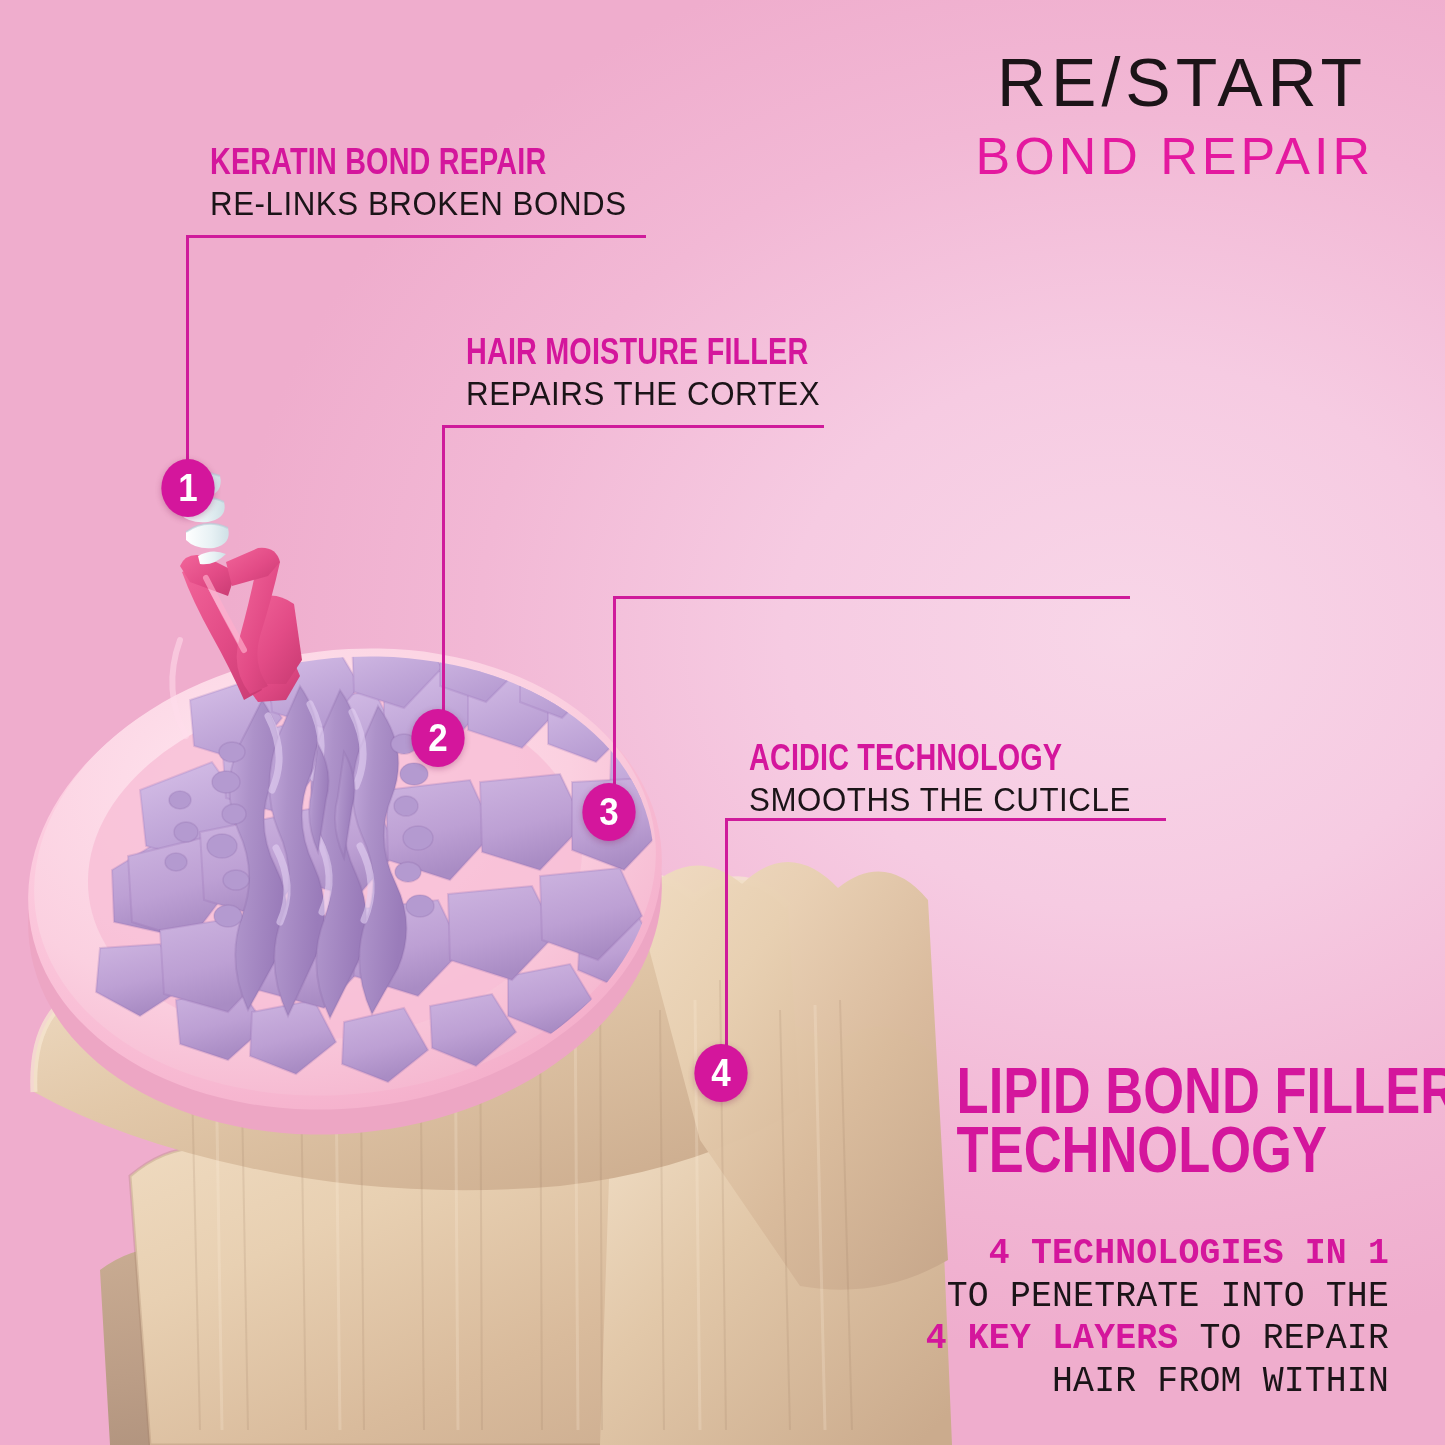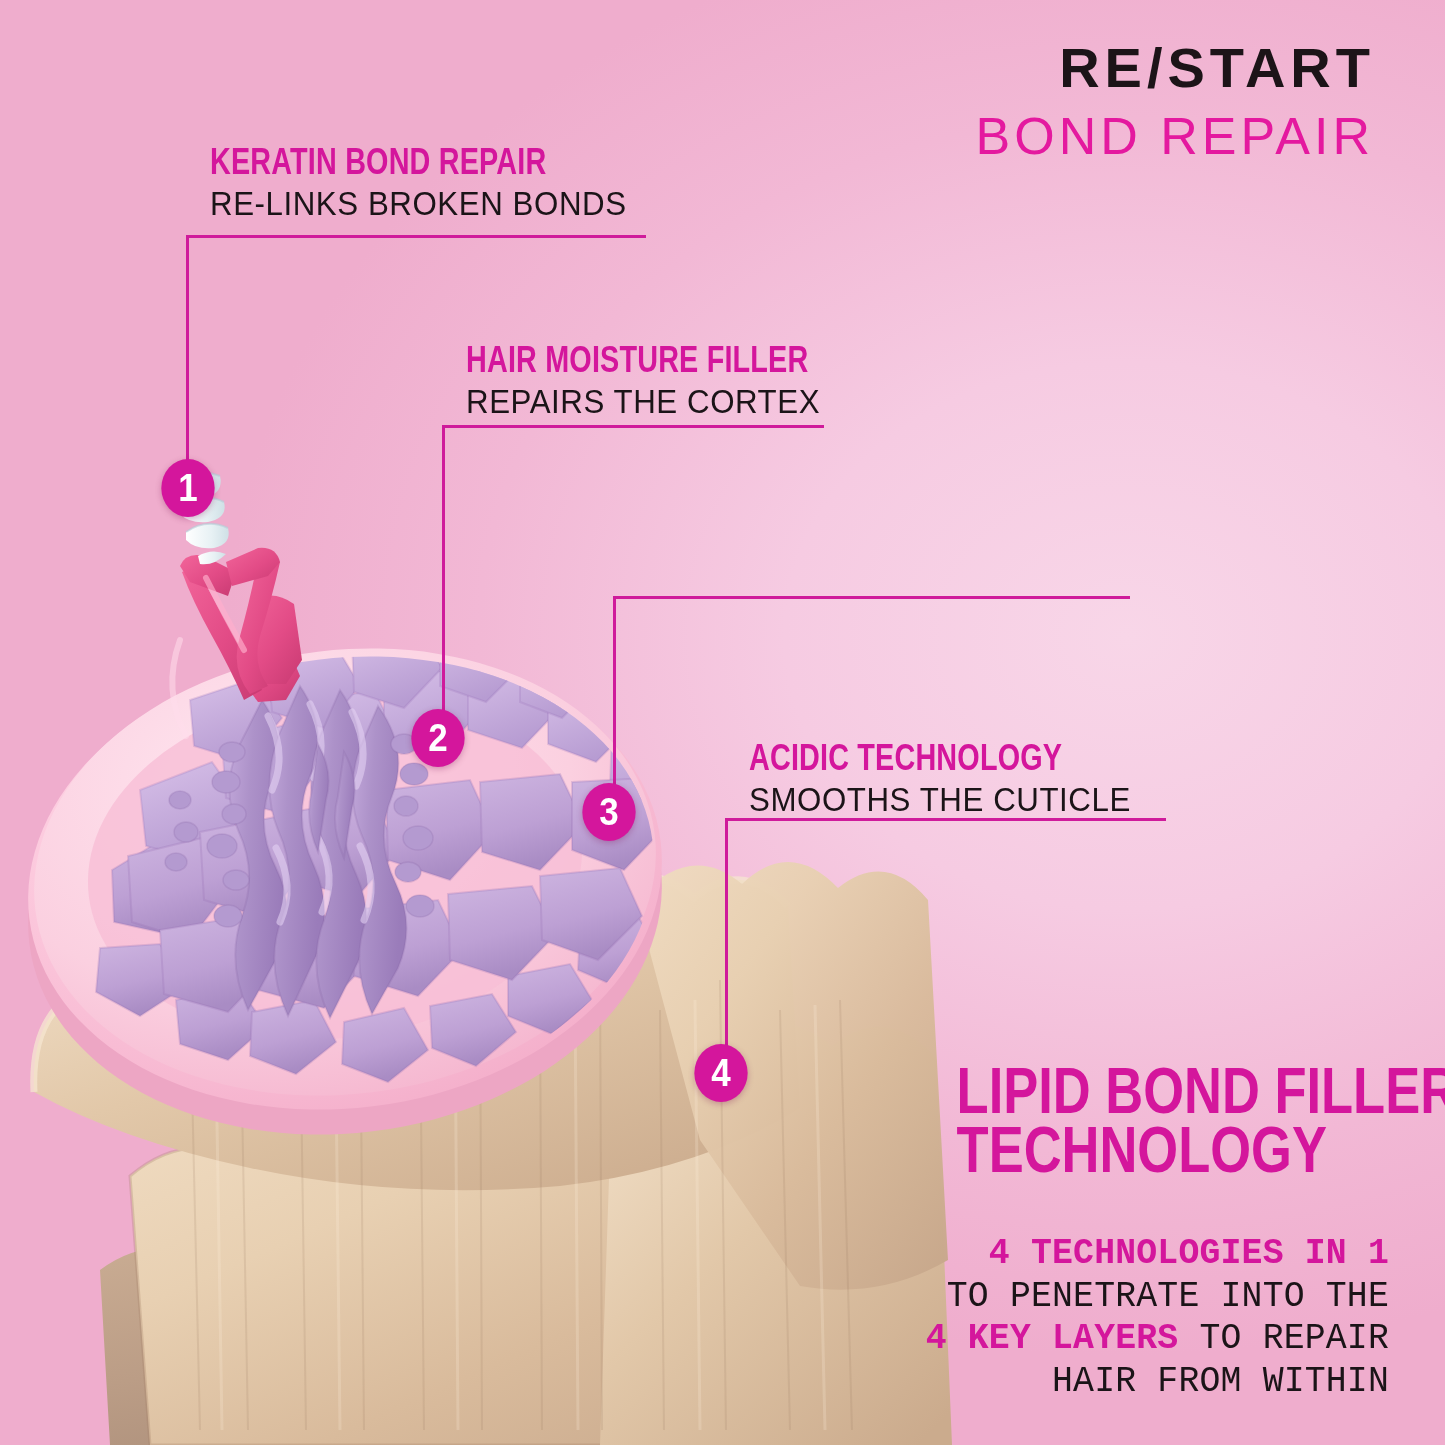--- a/index.html
+++ b/index.html
@@ -63,27 +63,27 @@
     display:flex;align-items:center;justify-content:center;
     box-shadow:0 2px 7px rgba(120,10,75,.30);
     transform:scaleX(.92);
   }
   .num span{transform:scaleX(1.0);display:block;line-height:1;}
 
   
   .logo{position:absolute;right:66px;top:36px;text-align:right;}
   .logo .wordmark{
     font-family:"Liberation Sans", sans-serif;
-    font-weight:700;
+    font-weight:400;
     color:#1c1418;
-    font-size:56px;
+    font-size:68px;
     letter-spacing:5px;
     line-height:1;
     white-space:nowrap;
-    margin:4px;
+    margin:12px;
   }
   .logo .tagline{
     font-family:"Liberation Sans", sans-serif;
     font-weight:300;
     color:#e4199f;
     font-size:52px;
     letter-spacing:4px;
     line-height:1;
     white-space:nowrap;
     margin:14px 5px 0 0;
@@ -372,21 +372,21 @@
   <div class="callout" style="left:182px;top:144px;">
     <div class="title">KERATIN BOND REPAIR</div>
     <div class="sub">RE-LINKS BROKEN BONDS</div>
   </div>
   <div class="lead-h" style="left:186px;top:235px;width:460px;"></div>
   <div class="lead-v" style="left:186px;top:235px;height:240px;"></div>
   <div class="num" style="left:159px;top:459px;">
     <span>1</span>
   </div>
 
-  <div class="callout" style="left:438px;top:342px;">
+  <div class="callout" style="left:438px;top:334px;">
     <div class="title">HAIR MOISTURE FILLER</div>
     <div class="sub">REPAIRS THE CORTEX</div>
   </div>
   <div class="lead-h" style="left:442px;top:425px;width:382px;"></div>
   <div class="lead-v" style="left:442px;top:425px;height:290px;"></div>
   <div class="num" style="left:409px;top:709px;">
     <span>2</span>
   </div>
 
   <div class="lead-h" style="left:613px;top:596px;width:517px;"></div>

